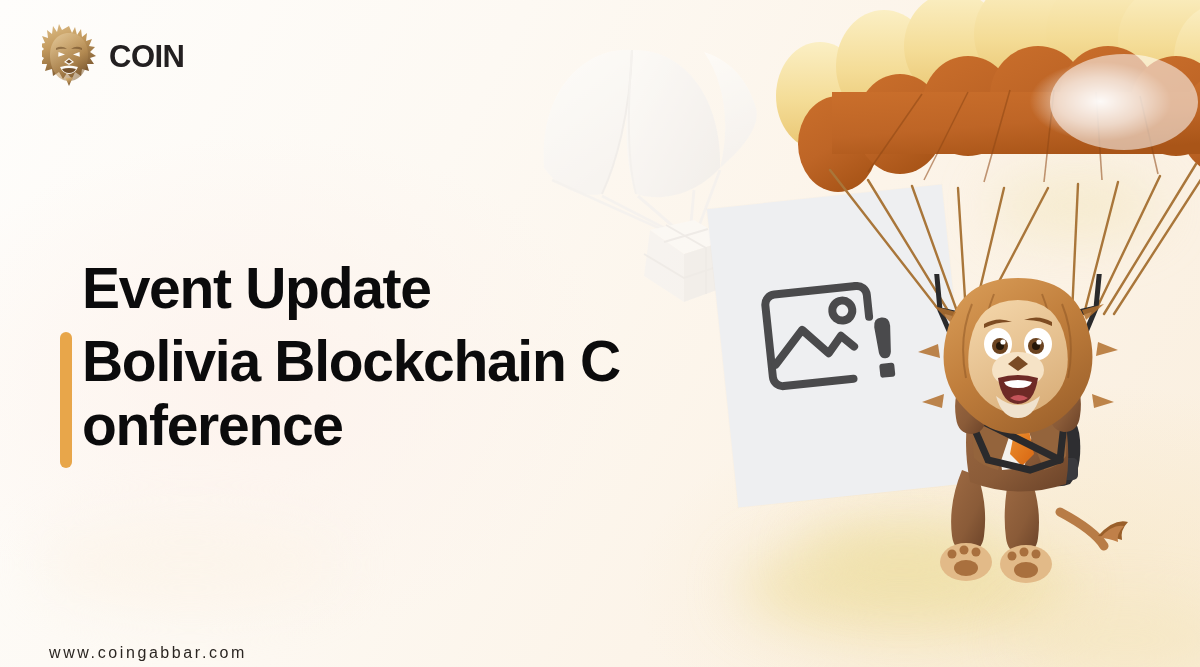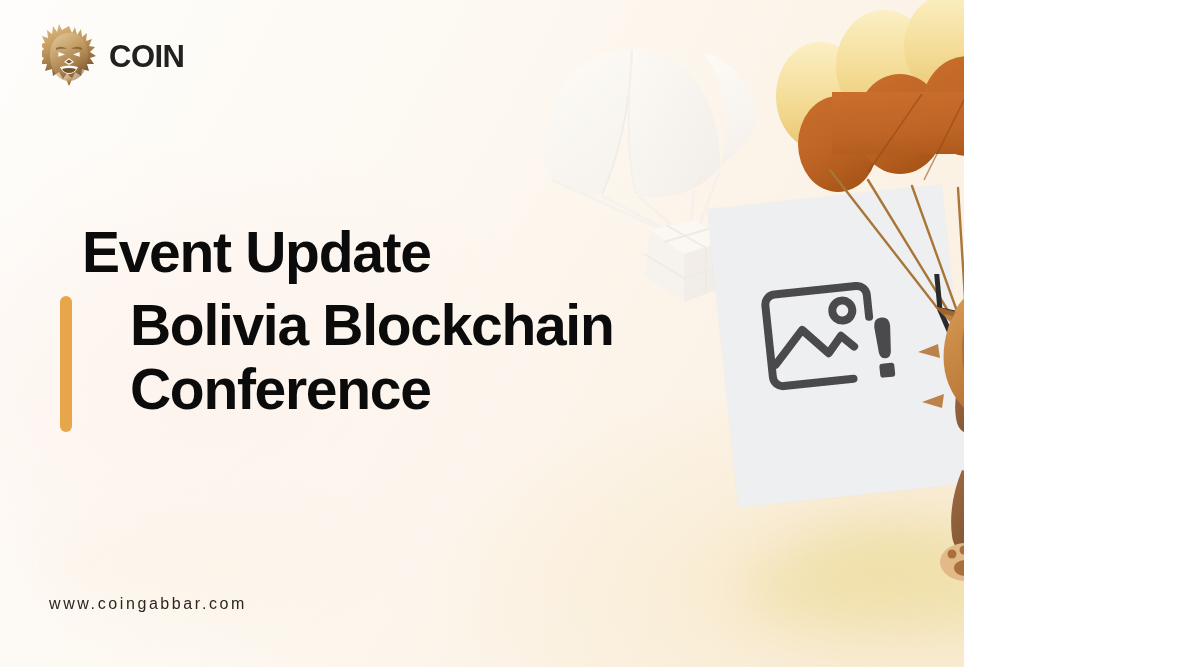--- a/index.html
+++ b/index.html
@@ -6,21 +6,21 @@
   * { margin:0; padding:0; box-sizing:border-box; }
 
   html, body {
     width:1200px; height:667px;
     overflow:hidden;
     font-family:"Liberation Sans", sans-serif;
   }
 
   .banner{
     position:relative;
-    width:964px; height:667px;
+    width:1200px; height:667px;
     overflow:hidden;
     background:
       radial-gradient(ellipse 620px 300px at 88% 88%, rgba(246,228,186,.55) 0%, rgba(246,228,186,0) 68%),
       radial-gradient(ellipse 520px 360px at 22% 58%, rgba(253,242,236,.85) 0%, rgba(253,242,236,0) 70%),
       linear-gradient(118deg,#FEFDFB 0%,#FDF9F3 34%,#FCF4E9 63%,#FAEFDF 100%);
   }
 
   
   .cloud{ position:absolute; border-radius:50%; filter:blur(26px); pointer-events:none; }
   .cloud-bottom-center{
@@ -71,43 +71,43 @@
   
   .headline{
     position:absolute; left:60px; top:222px;
     width:566px;
   }
   .headline-line1{
     font-size:57px; font-weight:800; line-height:1.06;
     color:#0B0B0C; letter-spacing:-1.3px;
     padding-left:22px;
     font-family:"Liberation Sans", sans-serif;
+    margin-top:36px;
   }
   .headline-sub{
     position:relative;
     margin-top:12px;
     padding-left:22px;
   }
   .accent-bar{
     position:absolute; left:0; top:2px;
     width:12px; height:136px;
     background:#E8A64A;
     border-radius:7px;
   }
   .headline-line2{
     font-size:57px; font-weight:800; line-height:1.12;
     color:#0B0B0C; letter-spacing:-1.3px;
     word-break:break-all;
     font-family:"Liberation Sans", sans-serif;
-    margin-left:48px;
   }
 
   
   .footer-url{
-    position:absolute; left:49px; top:595px;
+    position:absolute; left:49px; top:644px;
     font-size:16px; font-weight:500;
     letter-spacing:2.6px;
     color:#2B2622;
     font-family:"Liberation Sans", sans-serif;
   }
 
   
   .placeholder-card{
     position:absolute; left:722px; top:196px;
     width:236px; height:300px;

